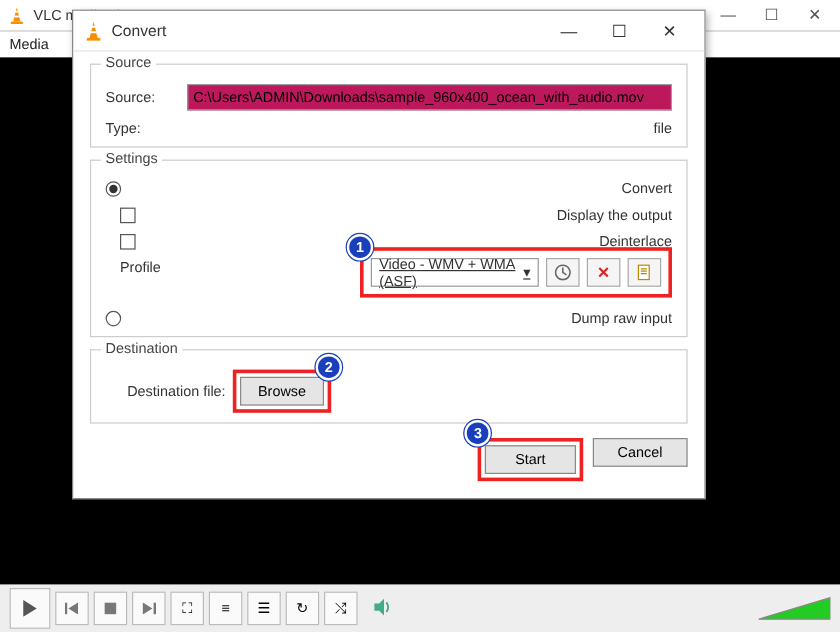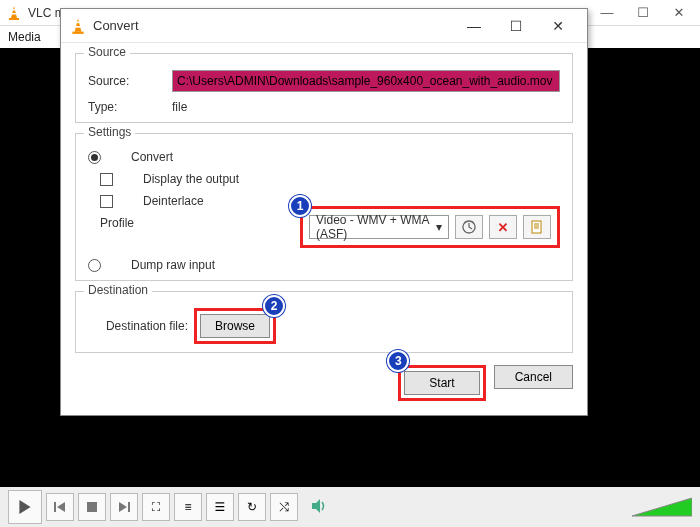--- a/index.html
+++ b/index.html
@@ -32,35 +32,35 @@
 .dlg-title { font-size: 13px; color: #333; flex: 1; }
 .dlg-cone { width: 18px; height: 18px; margin-right: 6px; }
 .dlg-winbtns { display: flex; gap: 0; }
 .dlg-winbtn { width: 42px; height: 28px; display: flex; align-items: center; justify-content: center; color: #333; font-size: 14px; }
 
 .dlg-body { padding: 10px 14px 14px 14px; font-size: 12px; color: #333; }
 
 .grp { border: 1px solid #ccc; padding: 16px 12px 8px 12px; margin-bottom: 10px; position: relative; }
 .grp-title { position: absolute; top: -9px; left: 8px; background: #fff; padding: 0 4px; font-size: 12px; color: #444; }
 
-.row { display: flex; align-items: center; gap: 24px; margin-bottom: 8px; }
+.row { display: flex; align-items: center; gap: 8px; margin-bottom: 8px; justify-content: space-between; }
 .lbl { width: 60px; font-size: 12px; }
 .lbl-wide { width: 100px; font-size: 12px; text-align: right; }
 .txt { flex: 1; border: 1px solid #999; height: 22px; padding: 0 4px; font-size: 12px; background: #be185d; }
 .plain { font-size: 12px; }
 
 .radio, .check { width: 13px; height: 13px; border: 1px solid #555; display: inline-block; vertical-align: middle; margin-right: 6px; }
 .radio { border-radius: 50%; position: relative; }
 .radio.checked::after { content: ""; width: 7px; height: 7px; background: #333; border-radius: 50%; position: absolute; top: 2px; left: 2px; }
 .check { border-radius: 0; }
 
 .settings-inner { padding-left: 12px; }
 
 .profile-row { display: flex; align-items: center; gap: 6px; margin: 6px 0 10px 0; border: 3px solid #e22; padding: 6px; position: relative; }
-.combo { flex: 1; border: 1px solid #999; height: 24px; background: #fff; display: flex; align-items: center; padding: 0 6px; font-size: 12px; justify-content: space-between; }
+.combo { flex: 1; border: 1px solid #999; height: 24px; background: #fff; display: flex; align-items: center; padding: 0 6px; font-size: 12px; justify-content: space-between; text-decoration: underline; }
 .iconbtn { width: 28px; height: 24px; border: 1px solid #aaa; background: #f5f5f5; display: flex; align-items: center; justify-content: center; font-size: 13px; }
 .iconbtn.red { color: #d22; font-weight: bold; }
 .iconbtn.new { color: #b80; }
 
 .dest-row { display: flex; align-items: center; gap: 6px; }
 .browse-wrap { border: 3px solid #e22; padding: 3px; position: relative; }
 .btn { border: 1px solid #888; background: #e5e5e5; height: 24px; padding: 0 14px; font-size: 12px; display: flex; align-items: center; justify-content: center; }
 
 .action-row { display: flex; justify-content: flex-end; gap: 8px; margin-top: 12px; }
 .start-wrap { border: 3px solid #e22; padding: 3px; position: relative; }

